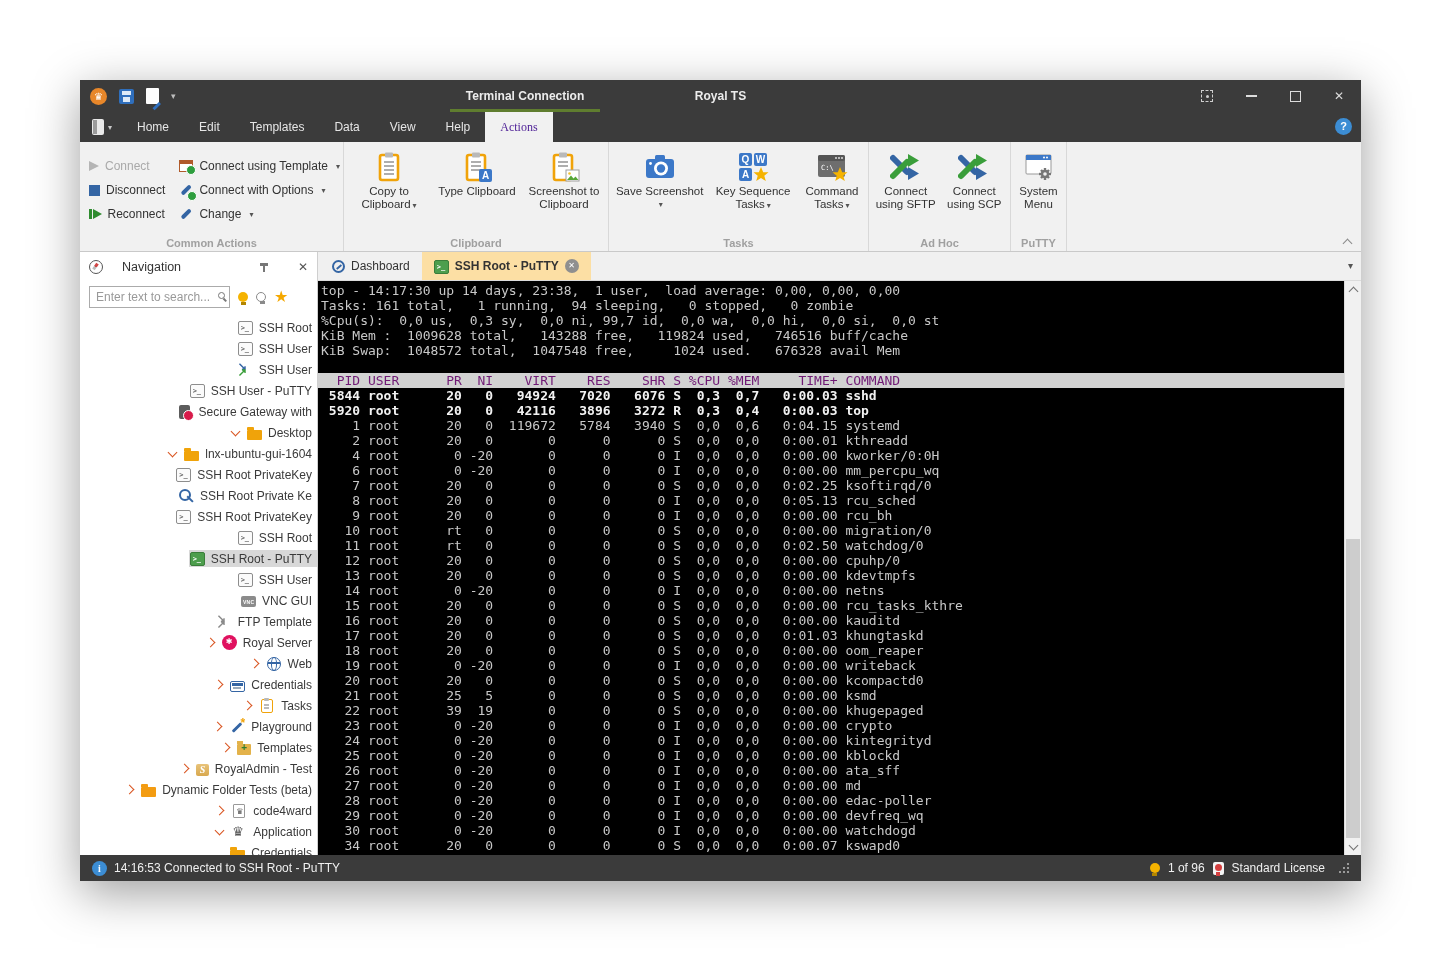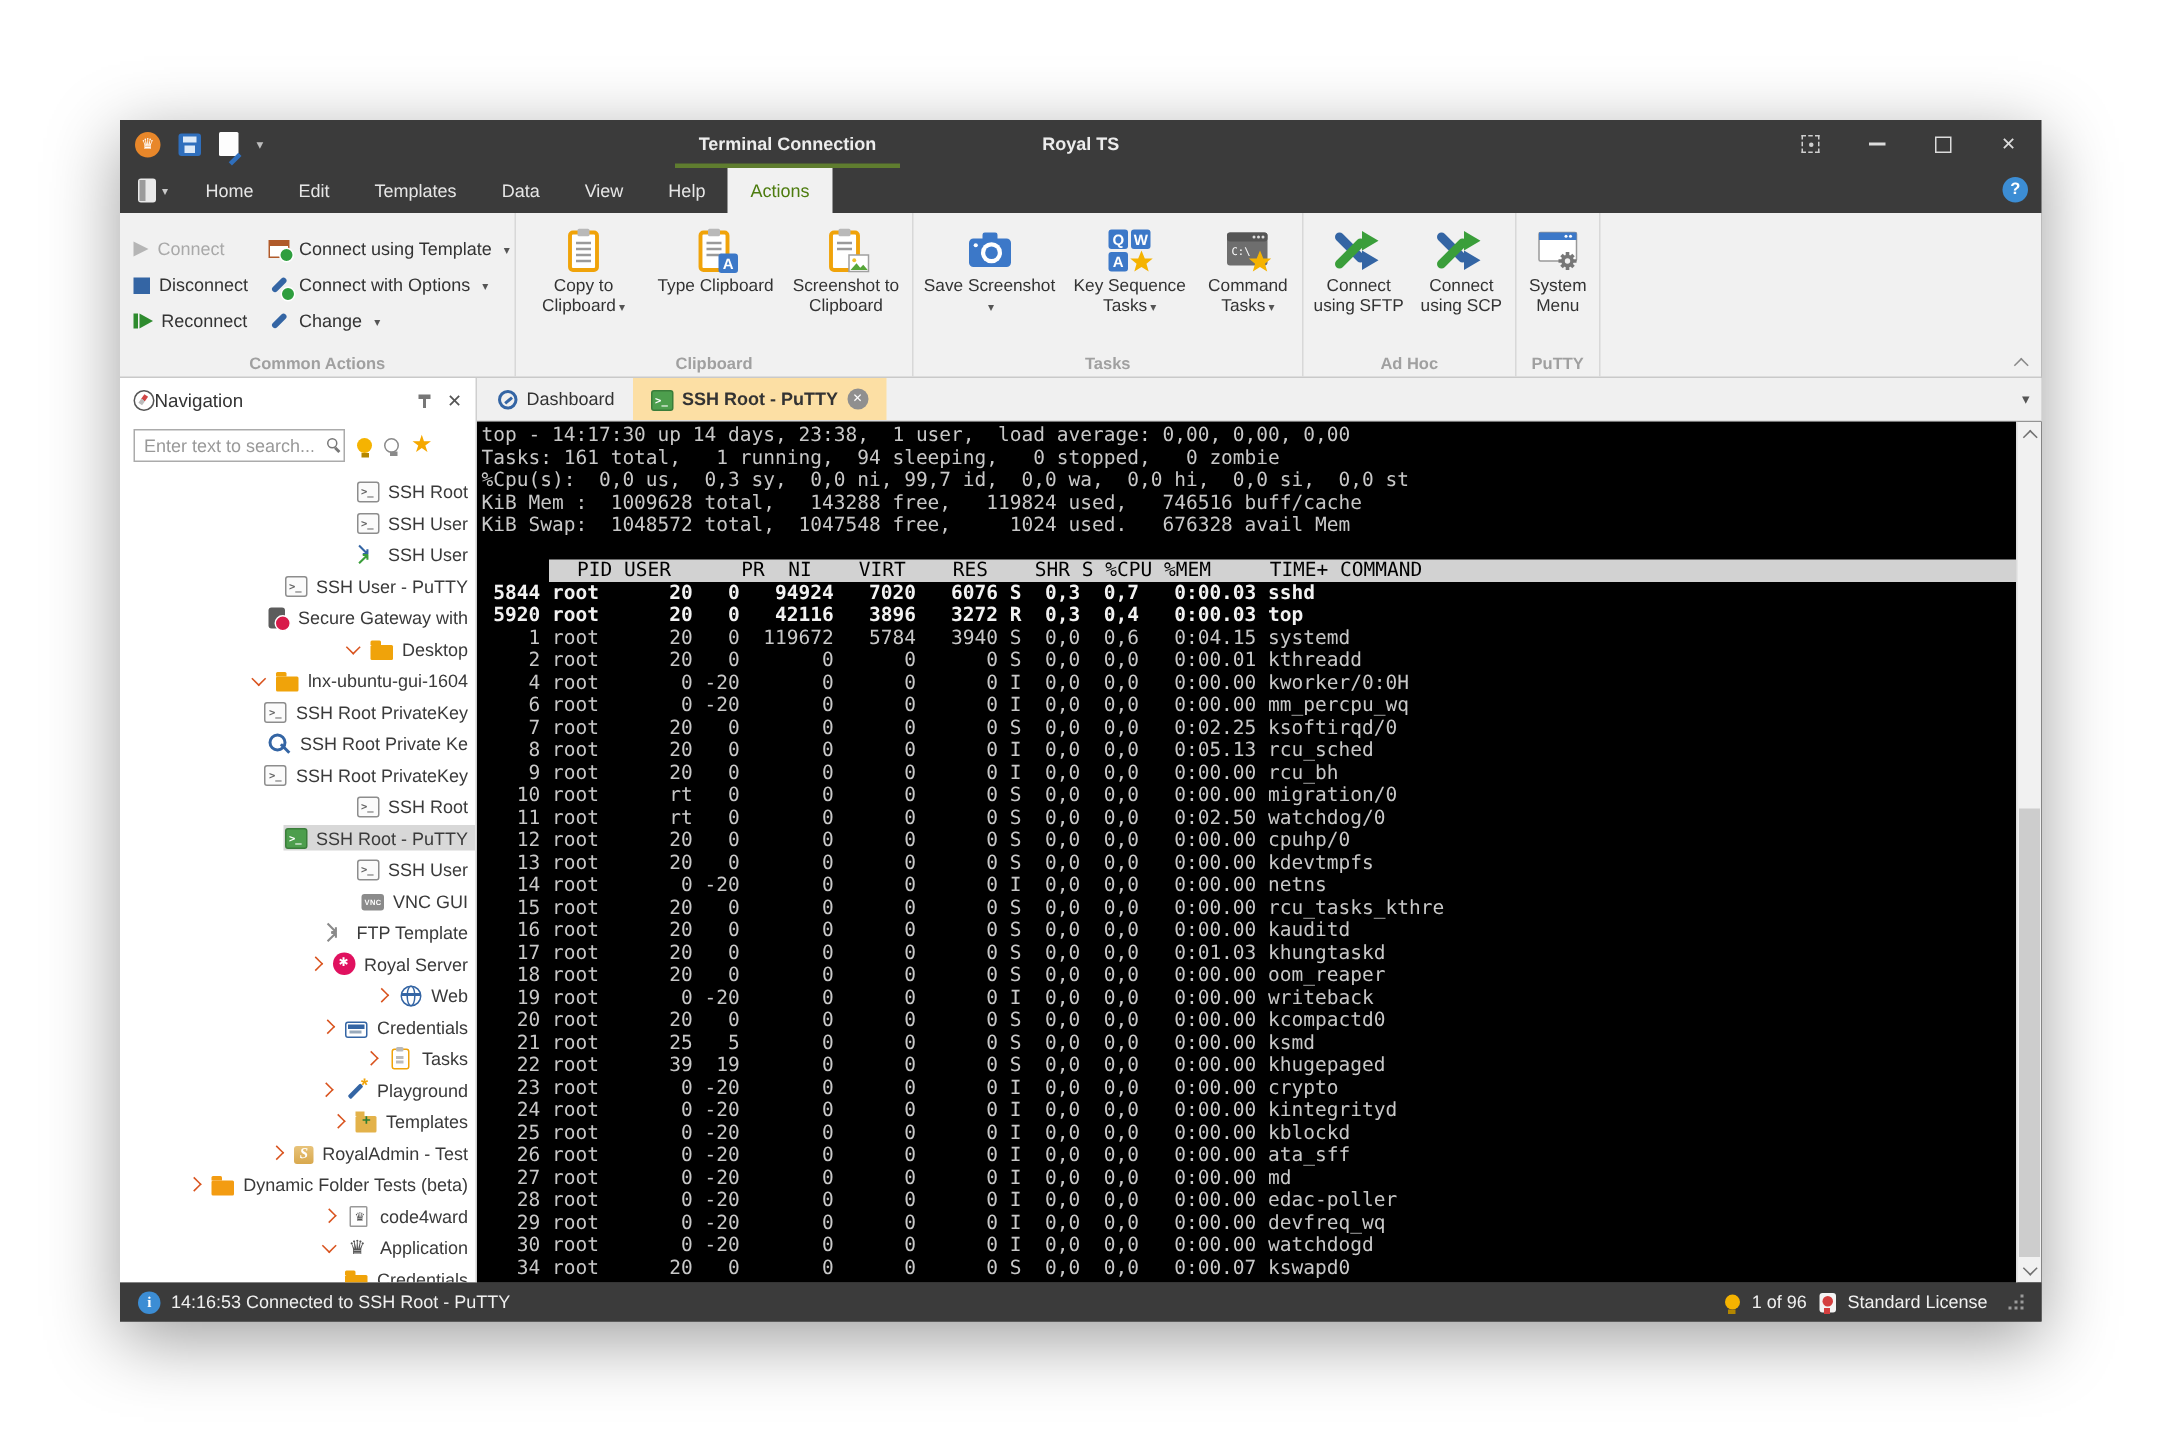--- a/index.html
+++ b/index.html
@@ -25,21 +25,21 @@
   .min-glyph { width:11px; height:2px; background:#dcdcdc; }
   .max-glyph { width:11px; height:11px; border:1px solid #dcdcdc; }
 
   
   .menubar { height:30px; display:flex; align-items:stretch; position:relative; flex:none; }
   .appmenu-btn { display:flex; align-items:center; gap:4px; padding:0 10px 0 12px; }
   .appmenu-page { width:12px; height:16px; background:#e9e9e9; border-radius:2px; position:relative; }
   .appmenu-page::before { content:""; position:absolute; left:1px; top:1px; bottom:1px; width:4px; background:#9b9b9b; }
   .appmenu-caret { color:#c9c9c9; font-size:8px; }
   .menu-tab { padding:0 15px; line-height:30px; font-size:12px; color:#e6e6e6; }
-  .menu-tab.active { background:var(--ribbon-bg,#f1f1f1); color:#4d7c0f; }
+  .menu-tab.active { background:var(--ribbon-bg,#f1f1f1); color:#4c1d95;font-family:Liberation Serif, serif; }
   .help-btn { position:absolute; right:9px; top:6px; width:17px; height:17px; border-radius:50%; background:#3c8dd4; color:#fff; font-size:11px; font-weight:bold; text-align:center; line-height:17px; }
 
   
   .ribbon { height:110px; background:var(--ribbon-bg,#f1f1f1); border-bottom:1px solid #c9c9c9; display:flex; position:relative; flex:none; }
   .rgroup { position:relative; border-right:1px solid #d8d8d8; padding:4px 4px 17px 4px; }
   .rgroup-label { position:absolute; bottom:2px; left:0; right:0; text-align:center; font-size:11px; font-weight:bold; color:#a0a0a0; }
   .grp-common { width:264px; display:flex; gap:4px;align-items:center; }
   .small-col { display:flex; flex-direction:column; justify-content:space-around; }
   .rb-small { height:24px; display:flex; align-items:center; gap:6px; padding:0 5px; font-size:12px; color:#333; white-space:nowrap; }
   .rb-small.disabled { color:#a9a9a9; }
@@ -59,21 +59,21 @@
   .ic-template::after, .ic-dot-green::after { content:""; position:absolute; right:-4px; bottom:-4px; width:8px; height:8px; border-radius:50%; background:#2e9e3e; border:1px solid #fff; }
   .ic-wrench { width:14px; height:14px; position:relative; }
   .ic-wrench::before { content:""; position:absolute; left:1px; top:5px; width:12px; height:3.5px; background:#3465a4; border-radius:2px; transform:rotate(-45deg); }
   .ic-dot-green { position:relative; }
 
   
   .content { flex:1; display:flex; min-height:0; background:#fff; }
 
   
   .nav { width:238px; flex:none; border-right:1px solid #cfcfcf; display:flex; flex-direction:column; background:#fff; overflow:hidden; }
-  .nav-header { height:30px; flex:none; display:flex; align-items:center; gap:0; padding:0 9px; font-size:12.5px; color:#333; }
+  .nav-header { height:30px; flex:none; display:flex; align-items:center; gap:19px; padding:0 9px; font-size:12.5px; color:#333; }
   .compass { width:14px; height:14px; border:1.5px solid #555; border-radius:50%; position:relative; }
   .compass::after { content:""; position:absolute; left:4px; top:2px; width:3px; height:7px; background:linear-gradient(#d04545 50%, #bbb 50%); transform:rotate(35deg); }
   .pin-ic { width:10px; height:10px; position:relative; margin-left:auto; }
   .pin-ic::before { content:""; position:absolute; top:1px; left:1px; width:8px; height:3px; background:#777; }
   .pin-ic::after { content:""; position:absolute; top:4px; left:4px; width:2px; height:6px; background:#777; }
   .nav-close { color:#555; font-size:12px; margin-left:10px; }
   .search-row { height:30px; flex:none; display:flex; align-items:center; padding:0 9px; gap:8px; }
   .search-wrap { position:relative; }
   .search-input { width:141px; height:22px; border:1px solid #ababab; font-size:12px; font-family:"Liberation Sans",sans-serif; color:#555; padding:0 20px 0 6px; }
   .search-input::placeholder { color:#999; }
@@ -144,21 +144,21 @@
   .tab { display:flex; align-items:center; gap:6px; padding:0 12px; font-size:12px; color:#333; }
   .tab:first-child { margin-left:2px; }
   .tab.active { background:var(--tab-active-bg,#fcdfa4); font-weight:bold; }
   .tab-close { display:none; width:14px; height:14px; border-radius:50%; background:#8f8f8f; color:#fff; font-size:8px; line-height:14px; text-align:center; font-weight:normal; }
   .tab.closable .tab-close { display:block; }
   .tabbar-caret { position:absolute; right:8px; top:8px; font-size:10px; color:#555; }
 
   .terminal { flex:1; position:relative; background:var(--terminal-bg,#000); overflow:hidden; font:13px/15px "DejaVu Sans Mono",monospace; color:var(--terminal-fg,#c8c8c8);padding-left:32px; }
   .term-inner { position:absolute; left:0; top:2px; right:17px; bottom:0; overflow:hidden; }
   .term-line { height:15px; white-space:pre; padding-left:3px; }
-  .term-colhead { margin-top:15px; background:#d2d2d2; color:#000000;margin-left:48px; }
+  .term-colhead { margin-top:15px; background:#d2d2d2; color:#701a75; }
   .term-row.boldrow { color:#f2f2f2; font-weight:bold; }
   .term-scroll { position:absolute; right:0; top:0; bottom:0; width:17px; background:#f1f1f1; border-left:1px solid #dcdcdc; }
   .scroll-arrow { position:absolute; left:0; width:17px; height:17px; }
   .scroll-arrow::before { content:""; position:absolute; left:5px; width:6px; height:6px; border-left:1.5px solid #707070; border-top:1.5px solid #707070; }
   .scroll-up { top:0; } .scroll-up::before { top:7px; transform:rotate(45deg); }
   .scroll-down { bottom:0; } .scroll-down::before { top:4px; transform:rotate(-135deg); }
   .scroll-thumb { position:absolute; left:1px; right:1px; top:45%; height:52%; background:#cdcdcd; }
 
   
   .statusbar { height:26px; flex:none; display:flex; align-items:center; gap:7px; padding:0 12px; color:#f0f0f0; font-size:12px; background:var(--chrome,#3b3b3b); }

